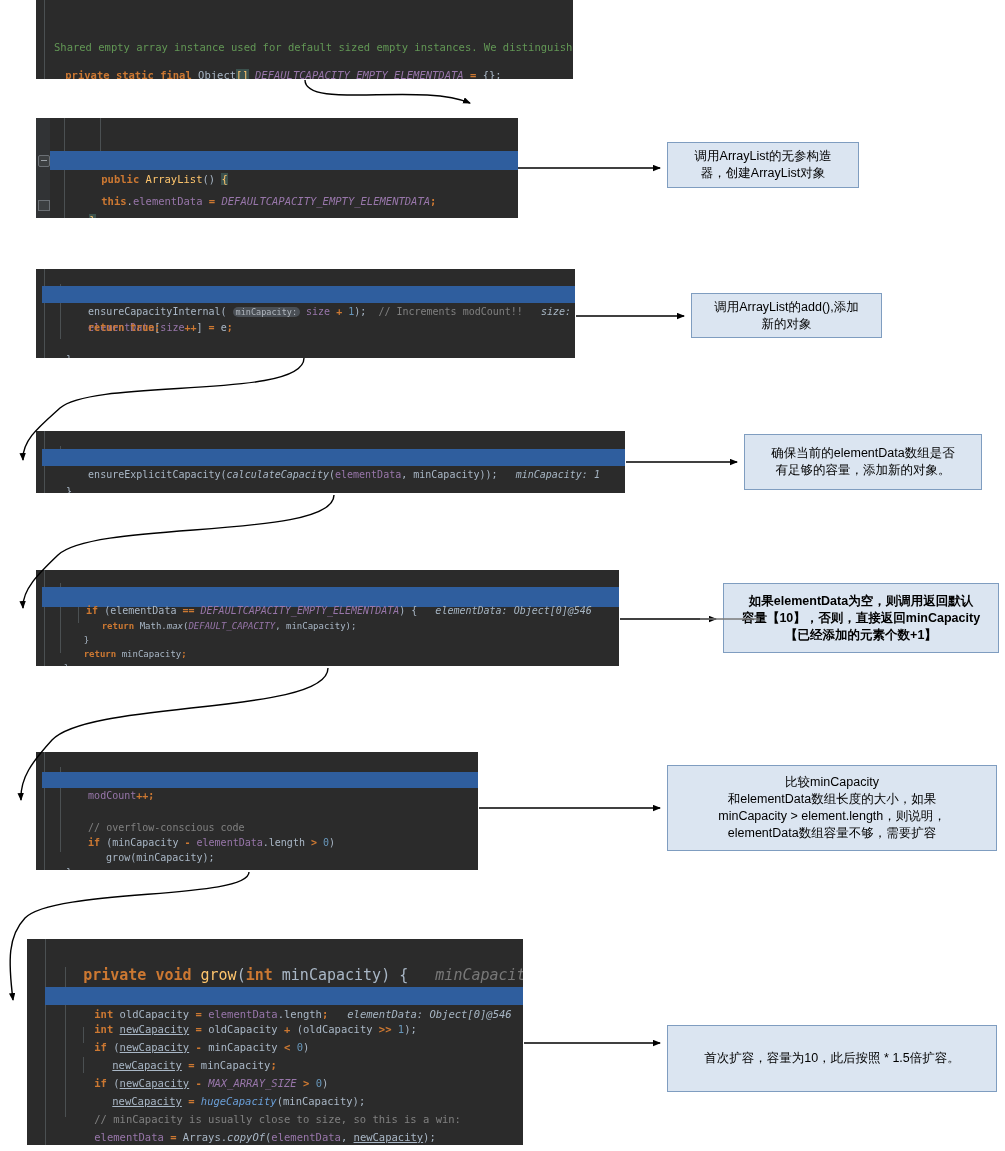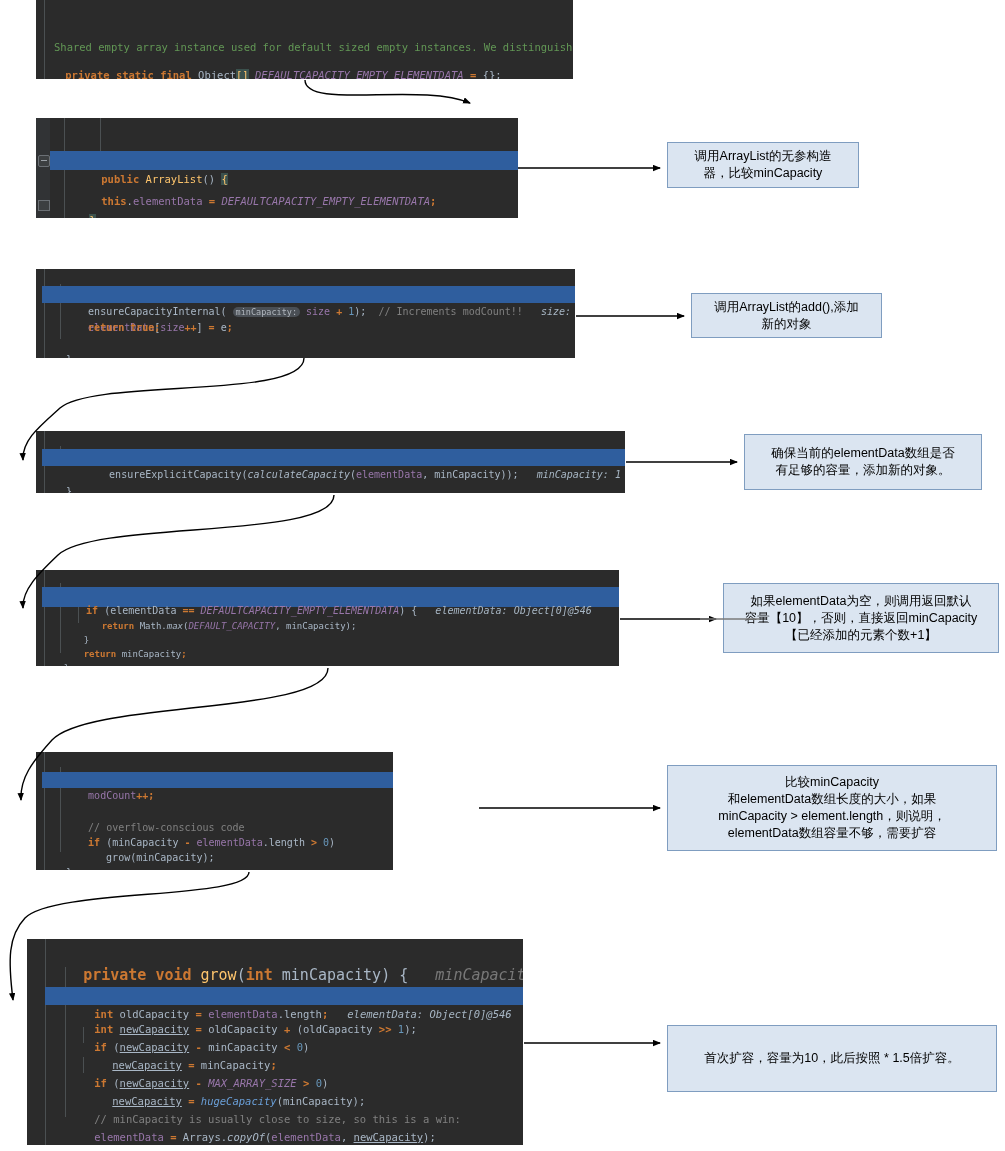--- a/index.html
+++ b/index.html
@@ -107,21 +107,21 @@
 </div>
 
 <div class="code" style="left:36px;top:431px;width:589px;height:62px;">
   <div class="gutterline" style="left:8px;"></div>
   <div class="indentguide" style="left:24px;top:15px;height:18px;"></div>
 
   <div style="position:absolute;left:6px;top:3px;font-size:10px;line-height:15px;">
     <span class="kw">private</span> <span class="kw">void</span> <span class="fn">ensureCapacityInternal</span><span class="br">(</span><span class="kw">int</span> <span class="ty">minCapacity</span><span class="br">) {</span>&nbsp;&nbsp;&nbsp;<span class="hint">minCapacity: 1</span>
   </div>
 
-  <div class="ln hl" style="position:absolute;left:6px;right:0;top:18px;height:17px;font-size:10px;line-height:17px;padding-left:21px;">
+  <div class="ln hl" style="position:absolute;left:6px;right:0;top:18px;height:17px;font-size:10px;line-height:17px;">
     <span style="display:inline-block;width:22px;"></span><span class="ty">ensureExplicitCapacity(</span><span class="ital ty">calculateCapacity</span><span class="br">(</span><span class="fld">elementData</span><span class="br">,</span> <span class="ty">minCapacity</span><span class="br">));</span>&nbsp;&nbsp;&nbsp;<span class="hinton">minCapacity: 1</span>
   </div>
 
   <div style="position:absolute;left:6px;top:38px;font-size:10px;line-height:15px;">
     <span class="br">}</span>
   </div>
 </div>
 
 <div class="code" style="left:36px;top:570px;width:583px;height:96px;">
   <div class="gutterline" style="left:8px;"></div>
@@ -143,21 +143,21 @@
     <span class="br">}</span>
   </div>
   <div style="position:absolute;left:26px;top:63px;font-size:9px;line-height:14px;">
     <span class="kw">return</span> <span class="ty">minCapacity</span><span class="kw">;</span>
   </div>
   <div style="position:absolute;left:6px;top:77px;font-size:9px;line-height:14px;">
     <span class="br">}</span>
   </div>
 </div>
 
-<div class="code" style="left:36px;top:752px;width:357px;height:118px;">
+<div class="code" style="left:36px;top:752px;width:442px;height:118px;">
   <div class="gutterline" style="left:8px;"></div>
   <div class="indentguide" style="left:24px;top:15px;height:85px;"></div>
 
   <div style="position:absolute;left:6px;top:5px;font-size:10px;line-height:15px;">
     <span class="kw">private</span> <span class="kw">void</span> <span class="fn">ensureExplicitCapacity</span><span class="br">(</span><span class="kw">int</span> <span class="ty">minCapacity</span><span class="br">) {</span>&nbsp;&nbsp;&nbsp;<span class="hint">minCapacity: 10</span>
   </div>
 
   <div class="ln hl" style="position:absolute;left:6px;right:0;top:20px;height:16px;font-size:10px;line-height:16px;">
     <span style="display:inline-block;width:22px;"></span><span class="fld">modCount</span><span class="kw">++;</span>
   </div>
@@ -219,39 +219,39 @@
     <span class="fld">elementData</span> <span class="kw">=</span> <span class="ty">Arrays</span><span class="br">.</span><span class="ital ty">copyOf</span><span class="br">(</span><span class="fld">elementData</span><span class="br">,</span> <span class="und ty">newCapacity</span><span class="br">);</span>
   </div>
   <div style="position:absolute;left:20px;top:194px;font-size:10.5px;line-height:15px;">
     
   </div>
 </div>
 
 <div class="note" style="left:667px;top:142px;width:192px;height:46px;">
   <div>
     <span>调用ArrayList的无参构造</span><br>
-    <span>器，比较minCapacity</span>
+    <span>器，创建ArrayList对象</span>
   </div>
 </div>
 
 <div class="note" style="left:691px;top:293px;width:191px;height:45px;">
   <div>
     <span>调用ArrayList的add(),添加</span><br>
     <span>新的对象</span>
   </div>
 </div>
 
 <div class="note" style="left:744px;top:434px;width:238px;height:56px;">
   <div>
     <span>确保当前的elementData数组是否</span><br>
     <span>有足够的容量，添加新的对象。</span>
   </div>
 </div>
 
-<div class="note" style="left:723px;top:583px;width:276px;height:70px;">
+<div class="note" style="left:723px;top:583px;width:276px;height:70px;font-weight:bold;">
   <div>
     <span>如果elementData为空，则调用返回默认</span><br>
     <span>容量【10】，否则，直接返回minCapacity</span><br>
     <span>【已经添加的元素个数+1】</span>
   </div>
 </div>
 
 <div class="note" style="left:667px;top:765px;width:330px;height:86px;">
   <div>
     <span>比较minCapacity</span><br>

